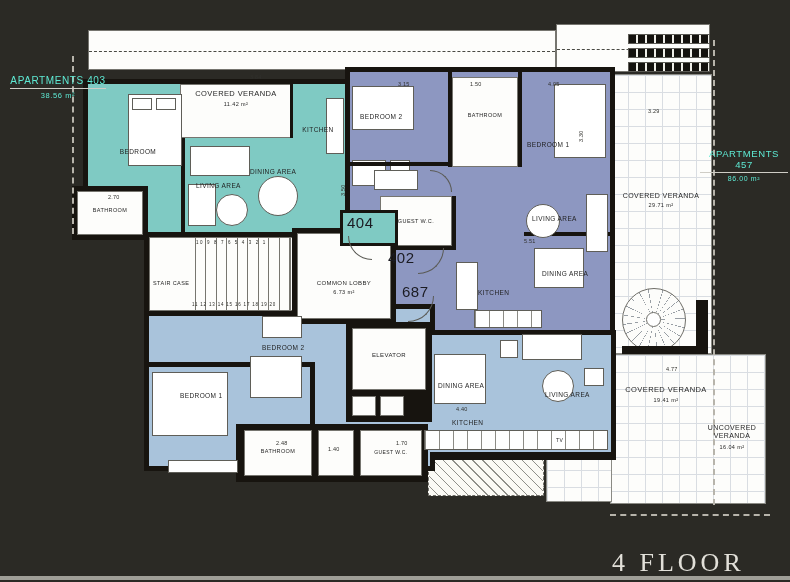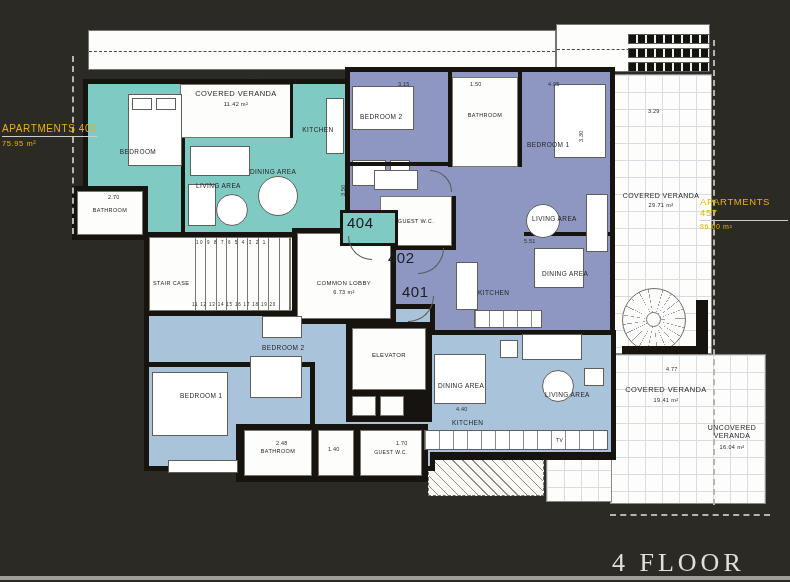--- a/index.html
+++ b/index.html
@@ -12,21 +12,21 @@
   .grid-bg{position:absolute;background-color:#fdfdfb;box-sizing:border-box;border:1px solid #8a8a84;
     background-image:linear-gradient(#d9dde2 1px,transparent 1px),linear-gradient(90deg,#d9dde2 1px,transparent 1px);
     background-size:17px 17px;}
   .lbl{position:absolute;color:#1f1f1f;white-space:nowrap;letter-spacing:.4px;line-height:1.15;}
   .rm{font-size:6.5px;}
   .tiny{font-size:5.5px;}
   .dim{font-size:5.5px;color:#30302c;letter-spacing:.2px;}
   .vert{transform:rotate(-90deg);transform-origin:left top;}
   .ctr{text-align:center;}
   .unit{font-size:15px;color:#1b1b22;letter-spacing:.5px;}
-  .out-lbl{position:absolute;color:#eab308;letter-spacing:.6px;margin-top:48px;}
+  .out-lbl{position:absolute;color:#5eead4;text-align:center;letter-spacing:.6px;}
   .out-name{font-size:10px;display:inline-block;border-bottom:1px solid #cfcdc6;padding-bottom:2px;}
   .out-area{font-size:7.5px;margin-top:2px;}
   .hbar{position:absolute;box-sizing:border-box;border:1px solid #5c5b55;
     background-image:repeating-linear-gradient(90deg,#14120e 0 7px,#efeee8 7px 9px);}
   .diag{position:absolute;box-sizing:border-box;background-color:#fbfaf5;border:1px dashed #6f6e68;
     background-image:repeating-linear-gradient(45deg,transparent 0 6px,#8f8f89 6px 7px);}
   .dashv{position:absolute;border-left:2px dashed #b7b4ab;width:0;}
   .dashh{position:absolute;border-top:2px dashed #b7b4ab;height:0;}
   .furn{position:absolute;background:#fff;border:1px solid #5f5e58;box-sizing:border-box;}
   .circle{border-radius:50%;}
@@ -185,40 +185,40 @@
 
   <div class="lbl ctr" style="left:613px;top:192px;width:96px;font-size:7px;">COVERED VERANDA</div>
   <div class="lbl tiny ctr" style="left:613px;top:202px;width:96px;">29.71 m²</div>
   <div class="lbl ctr" style="left:614px;top:386px;width:104px;font-size:7.5px;">COVERED VERANDA</div>
   <div class="lbl tiny ctr" style="left:614px;top:397px;width:104px;">19.41 m²</div>
   <div class="lbl ctr" style="left:700px;top:424px;width:64px;font-size:7px;white-space:normal;">UNCOVERED VERANDA</div>
   <div class="lbl tiny ctr" style="left:700px;top:444px;width:64px;">16.04 m²</div>
 
   <div class="lbl unit" style="left:347px;top:214px;">404</div>
   <div class="lbl unit" style="left:388px;top:249px;">402</div>
-  <div class="lbl unit" style="left:402px;top:283px;">401</div>
+  <div class="lbl unit" style="left:402px;top:283px;">687</div>
 
   <div class="lbl dim" style="left:250px;top:74px;">3.84</div>
   <div class="lbl dim" style="left:398px;top:81px;">3.15</div>
   <div class="lbl dim" style="left:470px;top:81px;">1.50</div>
   <div class="lbl dim" style="left:548px;top:81px;">4.05</div>
   <div class="lbl dim vert" style="left:578px;top:142px;">3.30</div>
   <div class="lbl dim" style="left:524px;top:238px;">5.51</div>
   <div class="lbl dim" style="left:108px;top:194px;">2.70</div>
   <div class="lbl dim vert" style="left:340px;top:196px;">3.50</div>
   <div class="lbl dim" style="left:276px;top:440px;">2.48</div>
   <div class="lbl dim" style="left:328px;top:446px;">1.40</div>
   <div class="lbl dim" style="left:396px;top:440px;">1.70</div>
   <div class="lbl dim" style="left:666px;top:366px;">4.77</div>
   <div class="lbl dim" style="left:648px;top:108px;">3.29</div>
   <div class="lbl dim" style="left:456px;top:406px;">4.40</div>
 
   <div class="out-lbl" style="left:2px;top:70px;width:112px;">
     <span class="out-name">APARTMENTS 403</span>
-    <div class="out-area">75.95 m²</div>
+    <div class="out-area">38.56 m²</div>
   </div>
   <div class="out-lbl" style="left:700px;top:148px;width:88px;">
     <span class="out-name" style="font-size:9.5px;">APARTMENTS 457</span>
     <div class="out-area" style="font-size:7px;">86.00 m²</div>
   </div>
 
   <div class="title" style="left:612px;top:548px;">4  FLOOR</div>
 
 </div>
 

